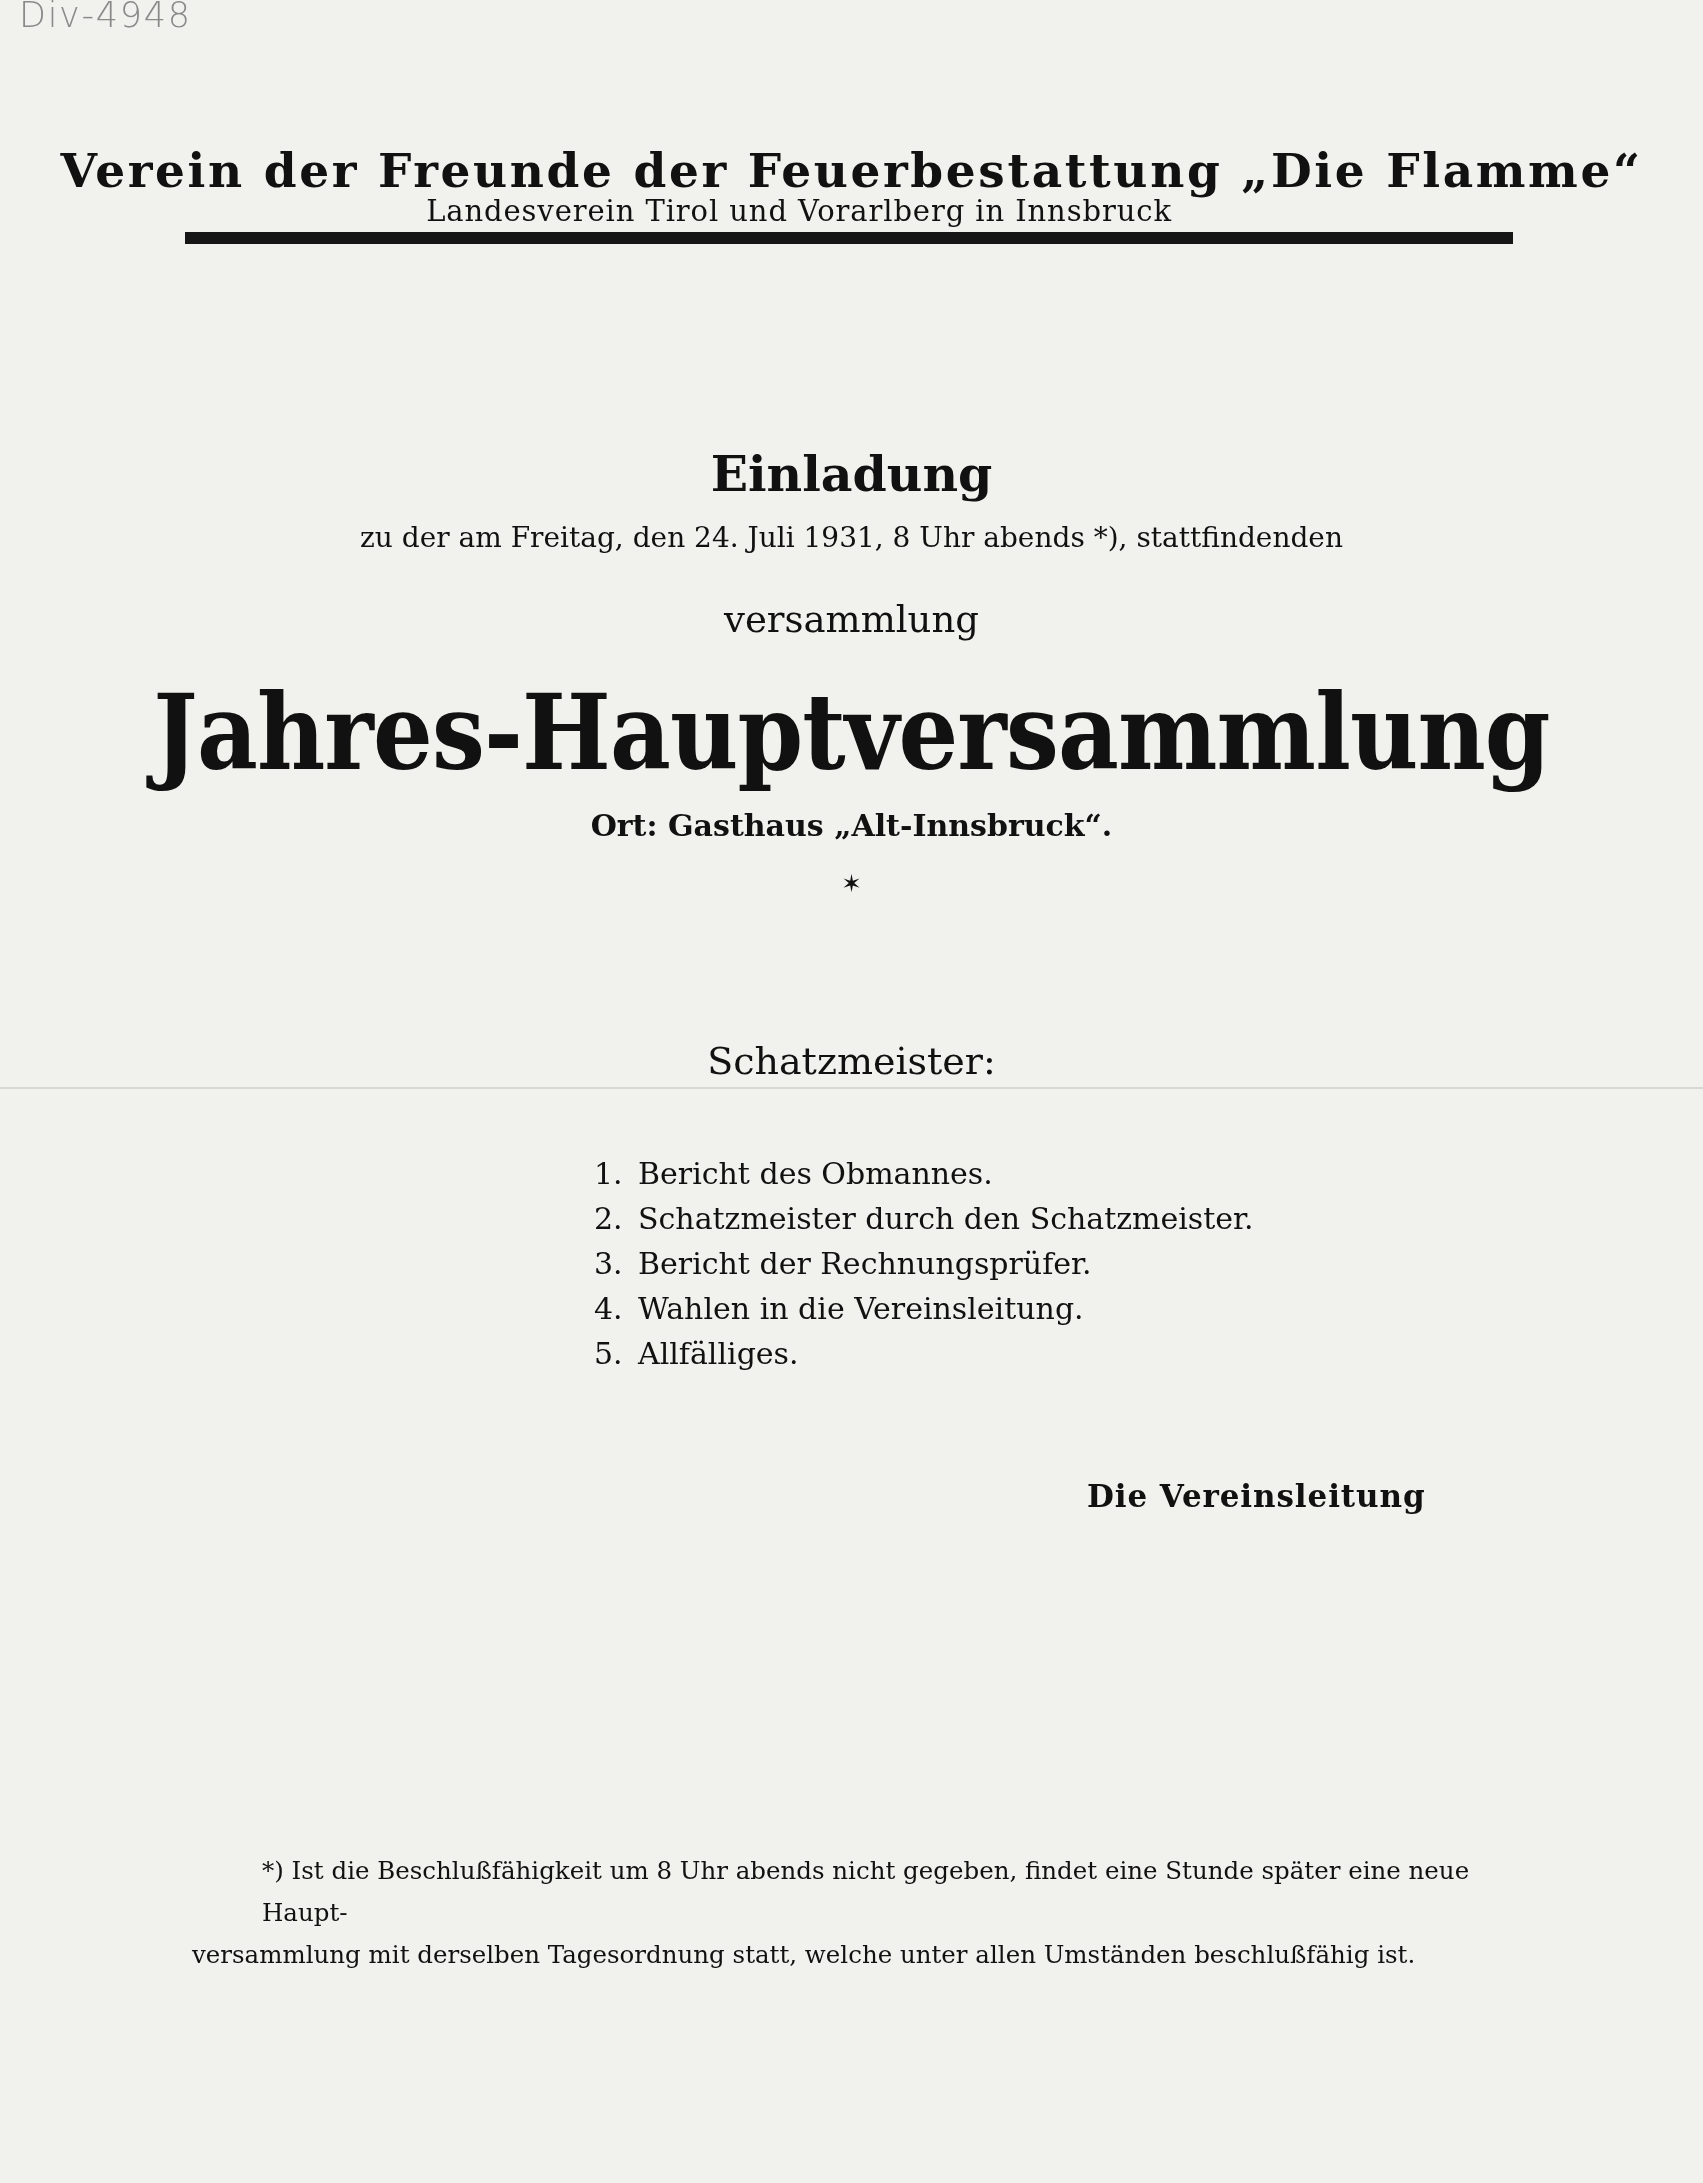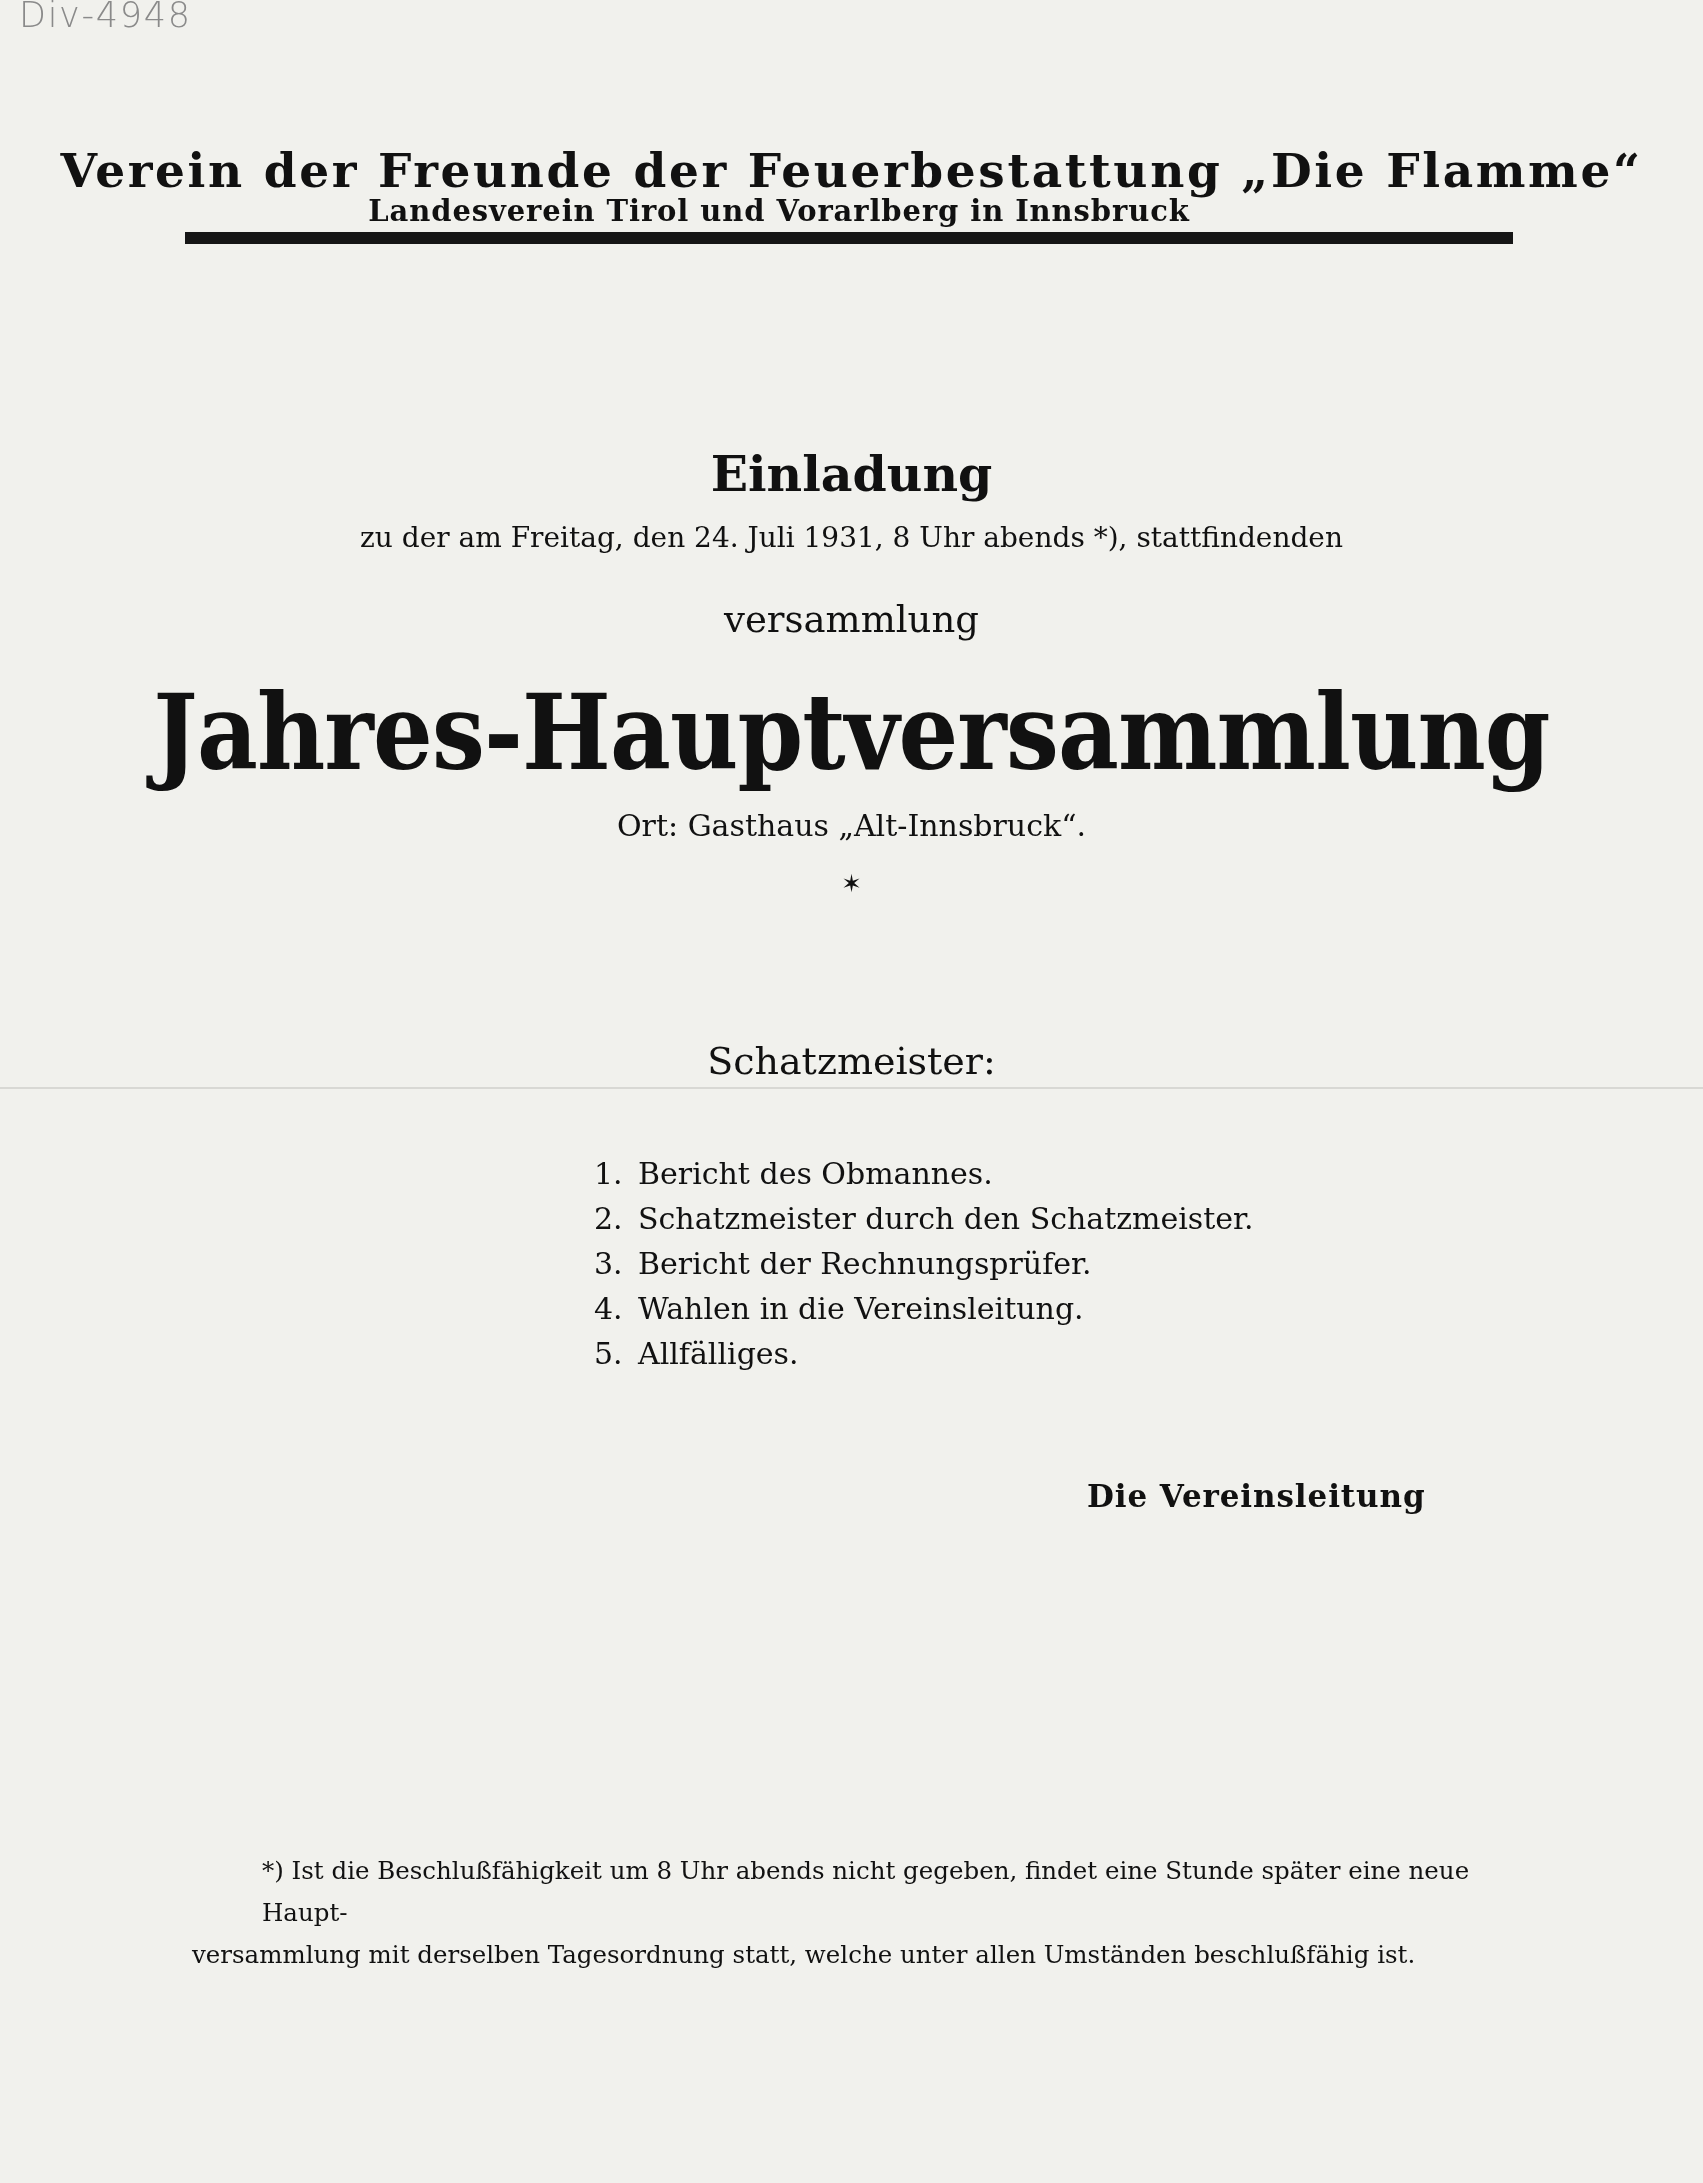--- a/index.html
+++ b/index.html
@@ -3,29 +3,29 @@
 <meta charset="utf-8">
 <style>
   html,body{margin:0;padding:0;}
   body{width:1703px;height:2184px;background:#f1f1ed;position:relative;overflow:hidden;
        font-family:"DejaVu Serif","Liberation Serif",serif;color:#111;}
   .abs{position:absolute;}
   .archive{left:19px;top:-5.2px;font-family:"DejaVu Sans",sans-serif;font-size:35px;color:#8a8a8a;
            letter-spacing:1.7px;font-weight:300;}
   .hdr-title{left:0;width:1703px;top:143px;text-align:center;font-size:47px;font-weight:bold;
              letter-spacing:2.6px;font-family:"DejaVu Serif",serif;}
-  .hdr-sub{left:0;width:1558px;top:194px;text-align:center;font-size:29px;font-weight:bold;letter-spacing:0.9px;}
+  .hdr-sub{left:0;width:1558px;top:194px;text-align:center;font-size:29px;font-weight:normal;letter-spacing:0.9px;padding-left:20px;}
   .rule{left:185px;top:232px;width:1328px;height:12.2px;background:#161616;}
   .fold{left:0;top:1087px;width:1703px;height:1.7px;background:#d8d8d4;}
   .center{left:0;width:1703px;text-align:center;}
   .einl{top:445px;font-size:49px;font-weight:bold;}
   .date{top:521px;font-size:28px;}
   .ordent{top:598px;font-size:37px;}
   .jhv{top:677px;font-size:94px;font-weight:bold;letter-spacing:-0.9px;transform:scaleY(1.12);}
-  .ort{top:808px;font-size:30px;}
+  .ort{top:808px;font-size:30px;font-weight:bold;}
   .star{top:869px;font-size:24.5px;}
   .tages{top:1039px;font-size:38px;}
   .agenda{left:585px;top:1142px;margin:9px;padding:0;list-style:none;font-size:30px;line-height:45px;}
   .agenda li{white-space:nowrap;}
   .agenda .num{display:inline-block;width:44px;}
   .sig{left:1087px;top:1478px;font-size:31px;font-weight:bold;letter-spacing:0.9px;}
   .foot{left:192px;top:1850px;width:1336px;font-size:24.5px;line-height:42px;}
   .foot .l1{padding-left:70px;}
 </style>
 </head>

